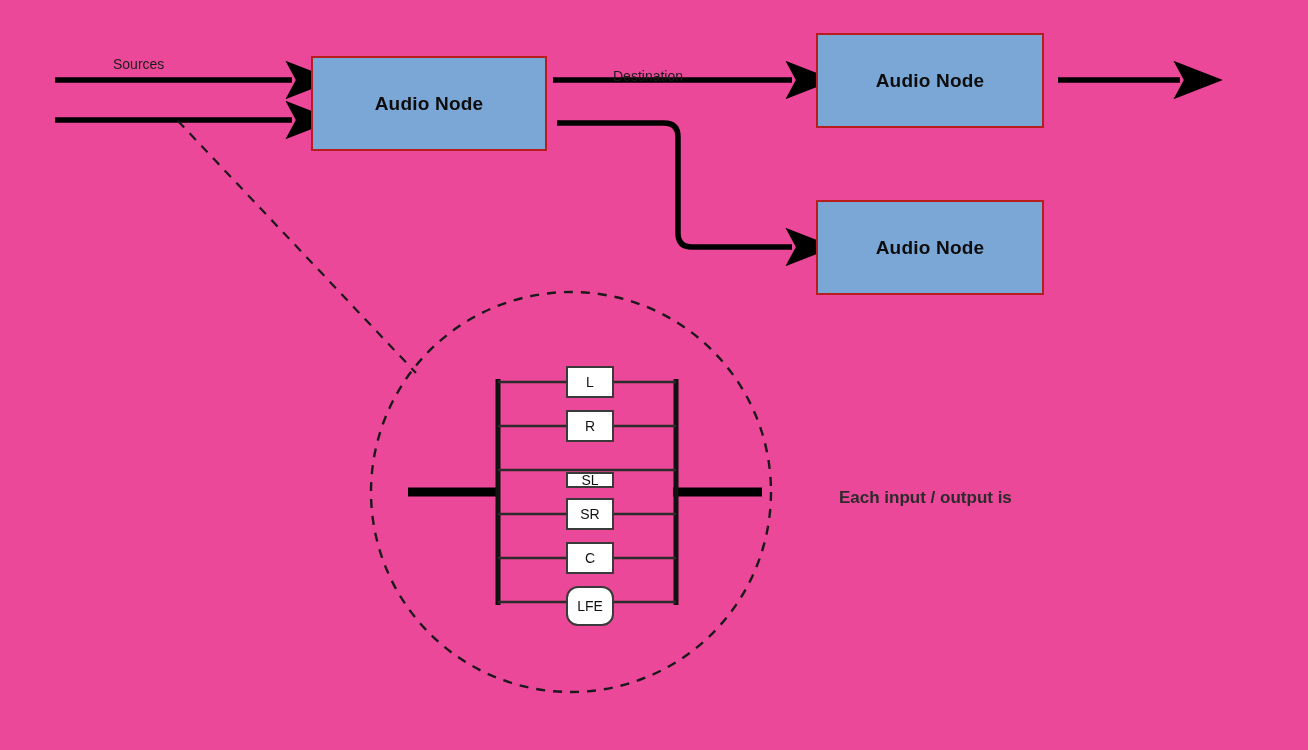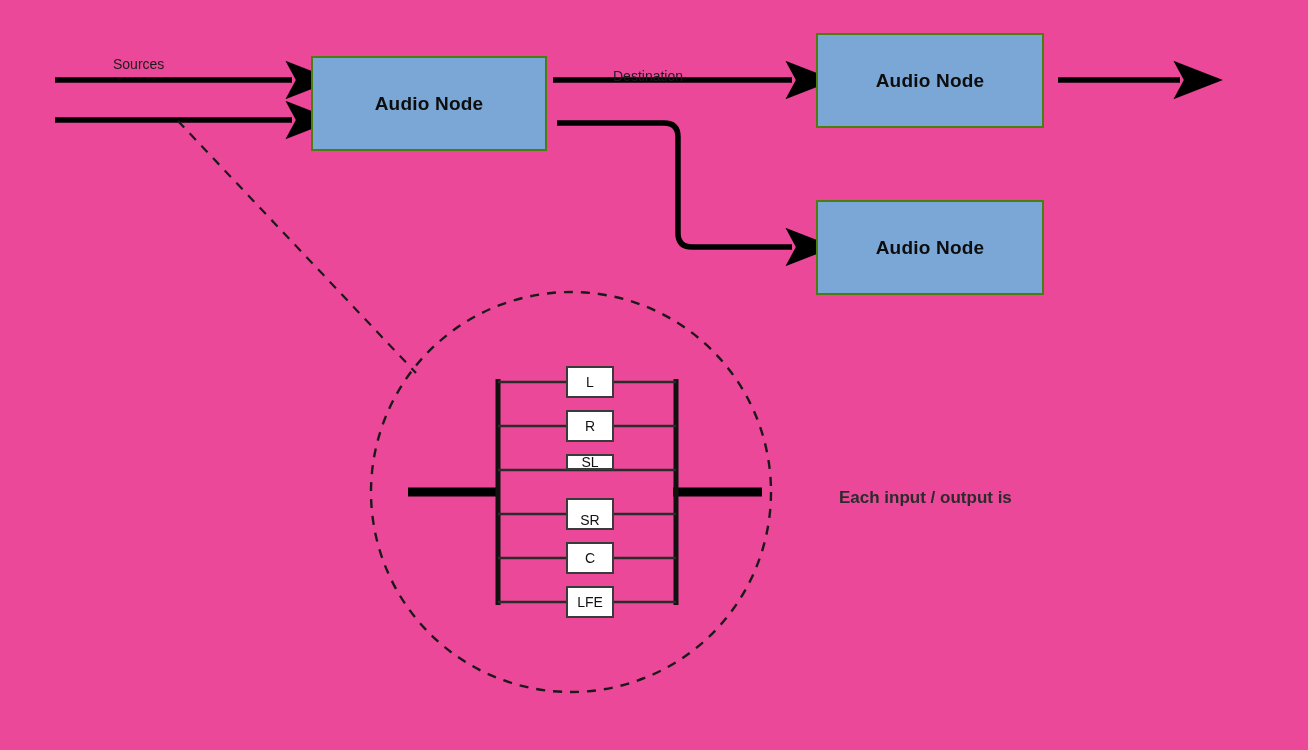--- a/index.html
+++ b/index.html
@@ -23,21 +23,21 @@
   #canvas svg.layer {
     position: absolute;
     top: 0;
     left: 0;
     width: 1308px;
     height: 750px;
   }
   .node-box {
     position: absolute;
     background: #7BA7D7;
-    border: 2px solid #4d7c0f;
+    border: 2px solid #b91c1c;
     box-sizing: border-box;
     display: flex;
     align-items: center;
     justify-content: center;
   }
   .node-label {
     font-family: "Liberation Sans", sans-serif;
     font-size: 19px;
     font-weight: bold;
     color: #0d0d0d;
@@ -135,30 +135,30 @@
   <div class="node-box" style="left:816px; top:200px; width:228px; height:95px;">
     <span class="node-label">Audio Node</span>
   </div>
 
   <div class="chan-box" style="left:566px; top:366px; width:48px; height:32px;">
     <span class="chan-label">L</span>
   </div>
   <div class="chan-box" style="left:566px; top:410px; width:48px; height:32px;">
     <span class="chan-label">R</span>
   </div>
-  <div class="chan-box" style="left:566px; top:454px; width:48px; height:16px;">
+  <div class="chan-box" style="left:566px; top:472px; width:48px; height:16px;">
     <span class="chan-label">SL</span>
   </div>
-  <div class="chan-box" style="left:566px; top:498px; width:48px; height:32px;align-items:flex-end;">
+  <div class="chan-box" style="left:566px; top:498px; width:48px; height:32px;">
     <span class="chan-label">SR</span>
   </div>
   <div class="chan-box" style="left:566px; top:542px; width:48px; height:32px;">
     <span class="chan-label">C</span>
   </div>
-  <div class="chan-box" style="left:566px; top:586px; width:48px; height:32px;">
+  <div class="chan-box" style="left:566px; top:586px; width:48px; height:40px;border-radius:12px;">
     <span class="chan-label">LFE</span>
   </div>
 
   <div class="caption" style="left:839px; top:452px;">
     <div>Each input / output is</div>
   </div>
 
 </div>
 
 </body></html>

